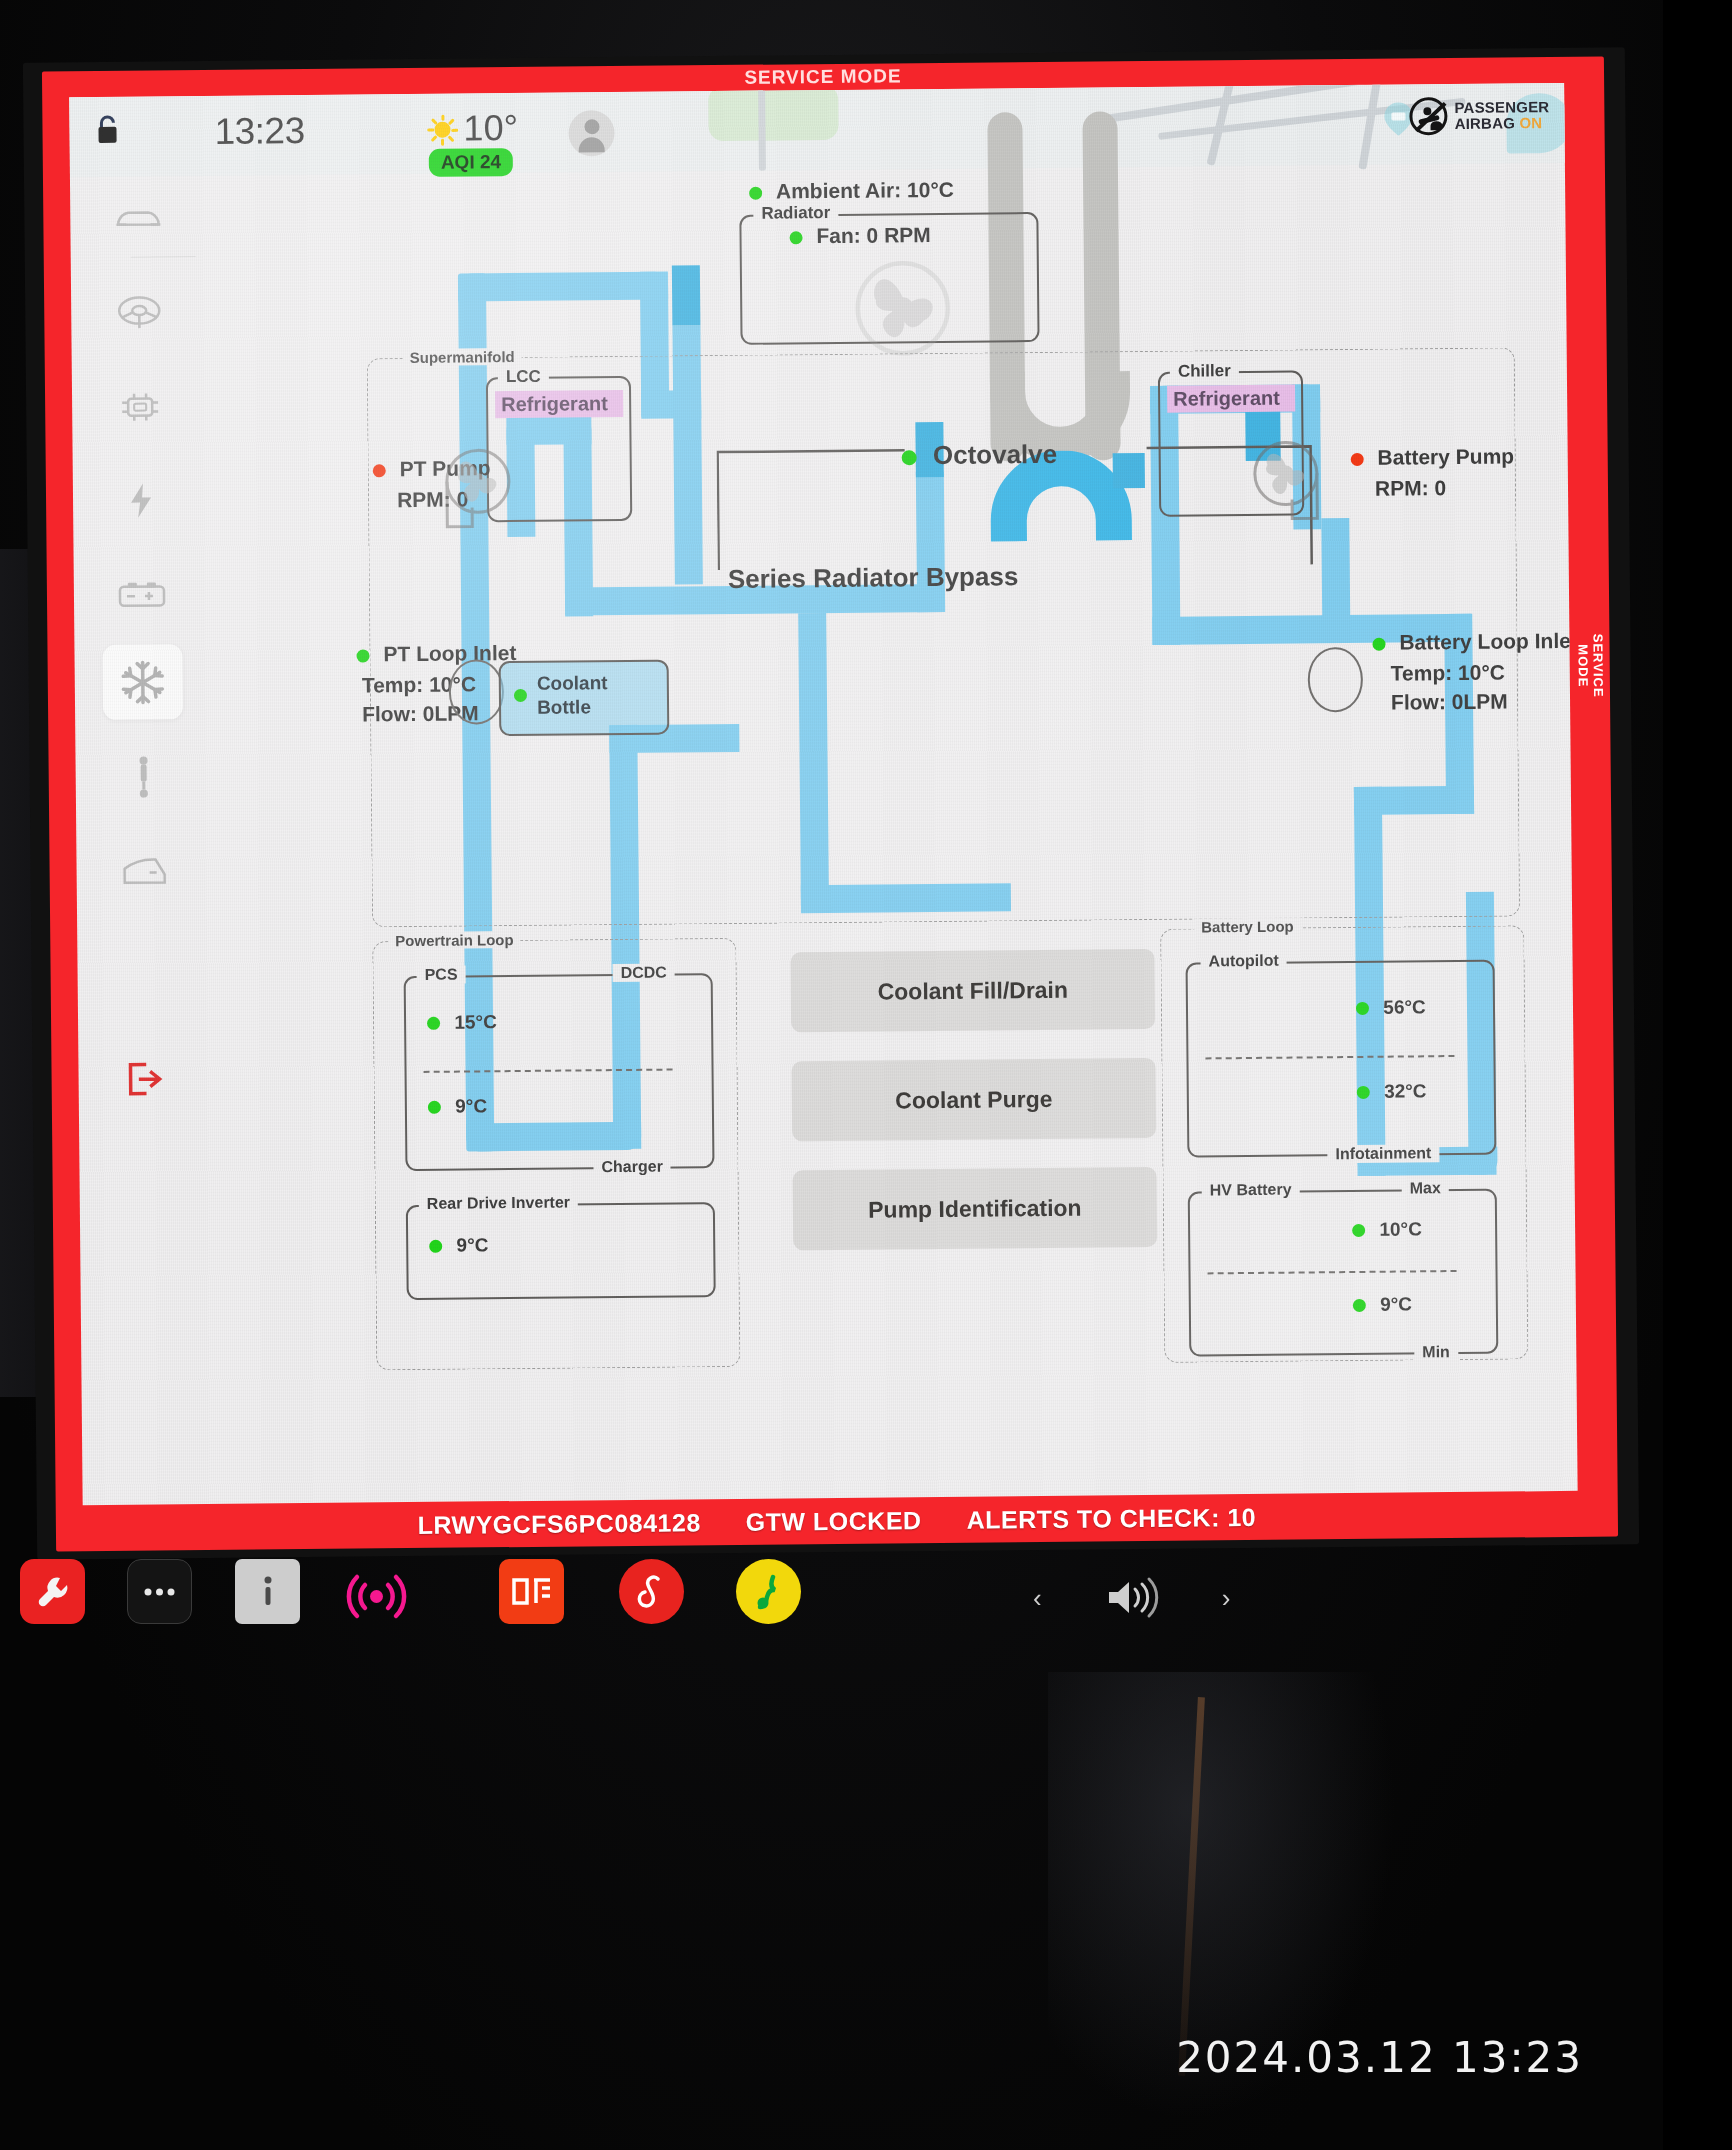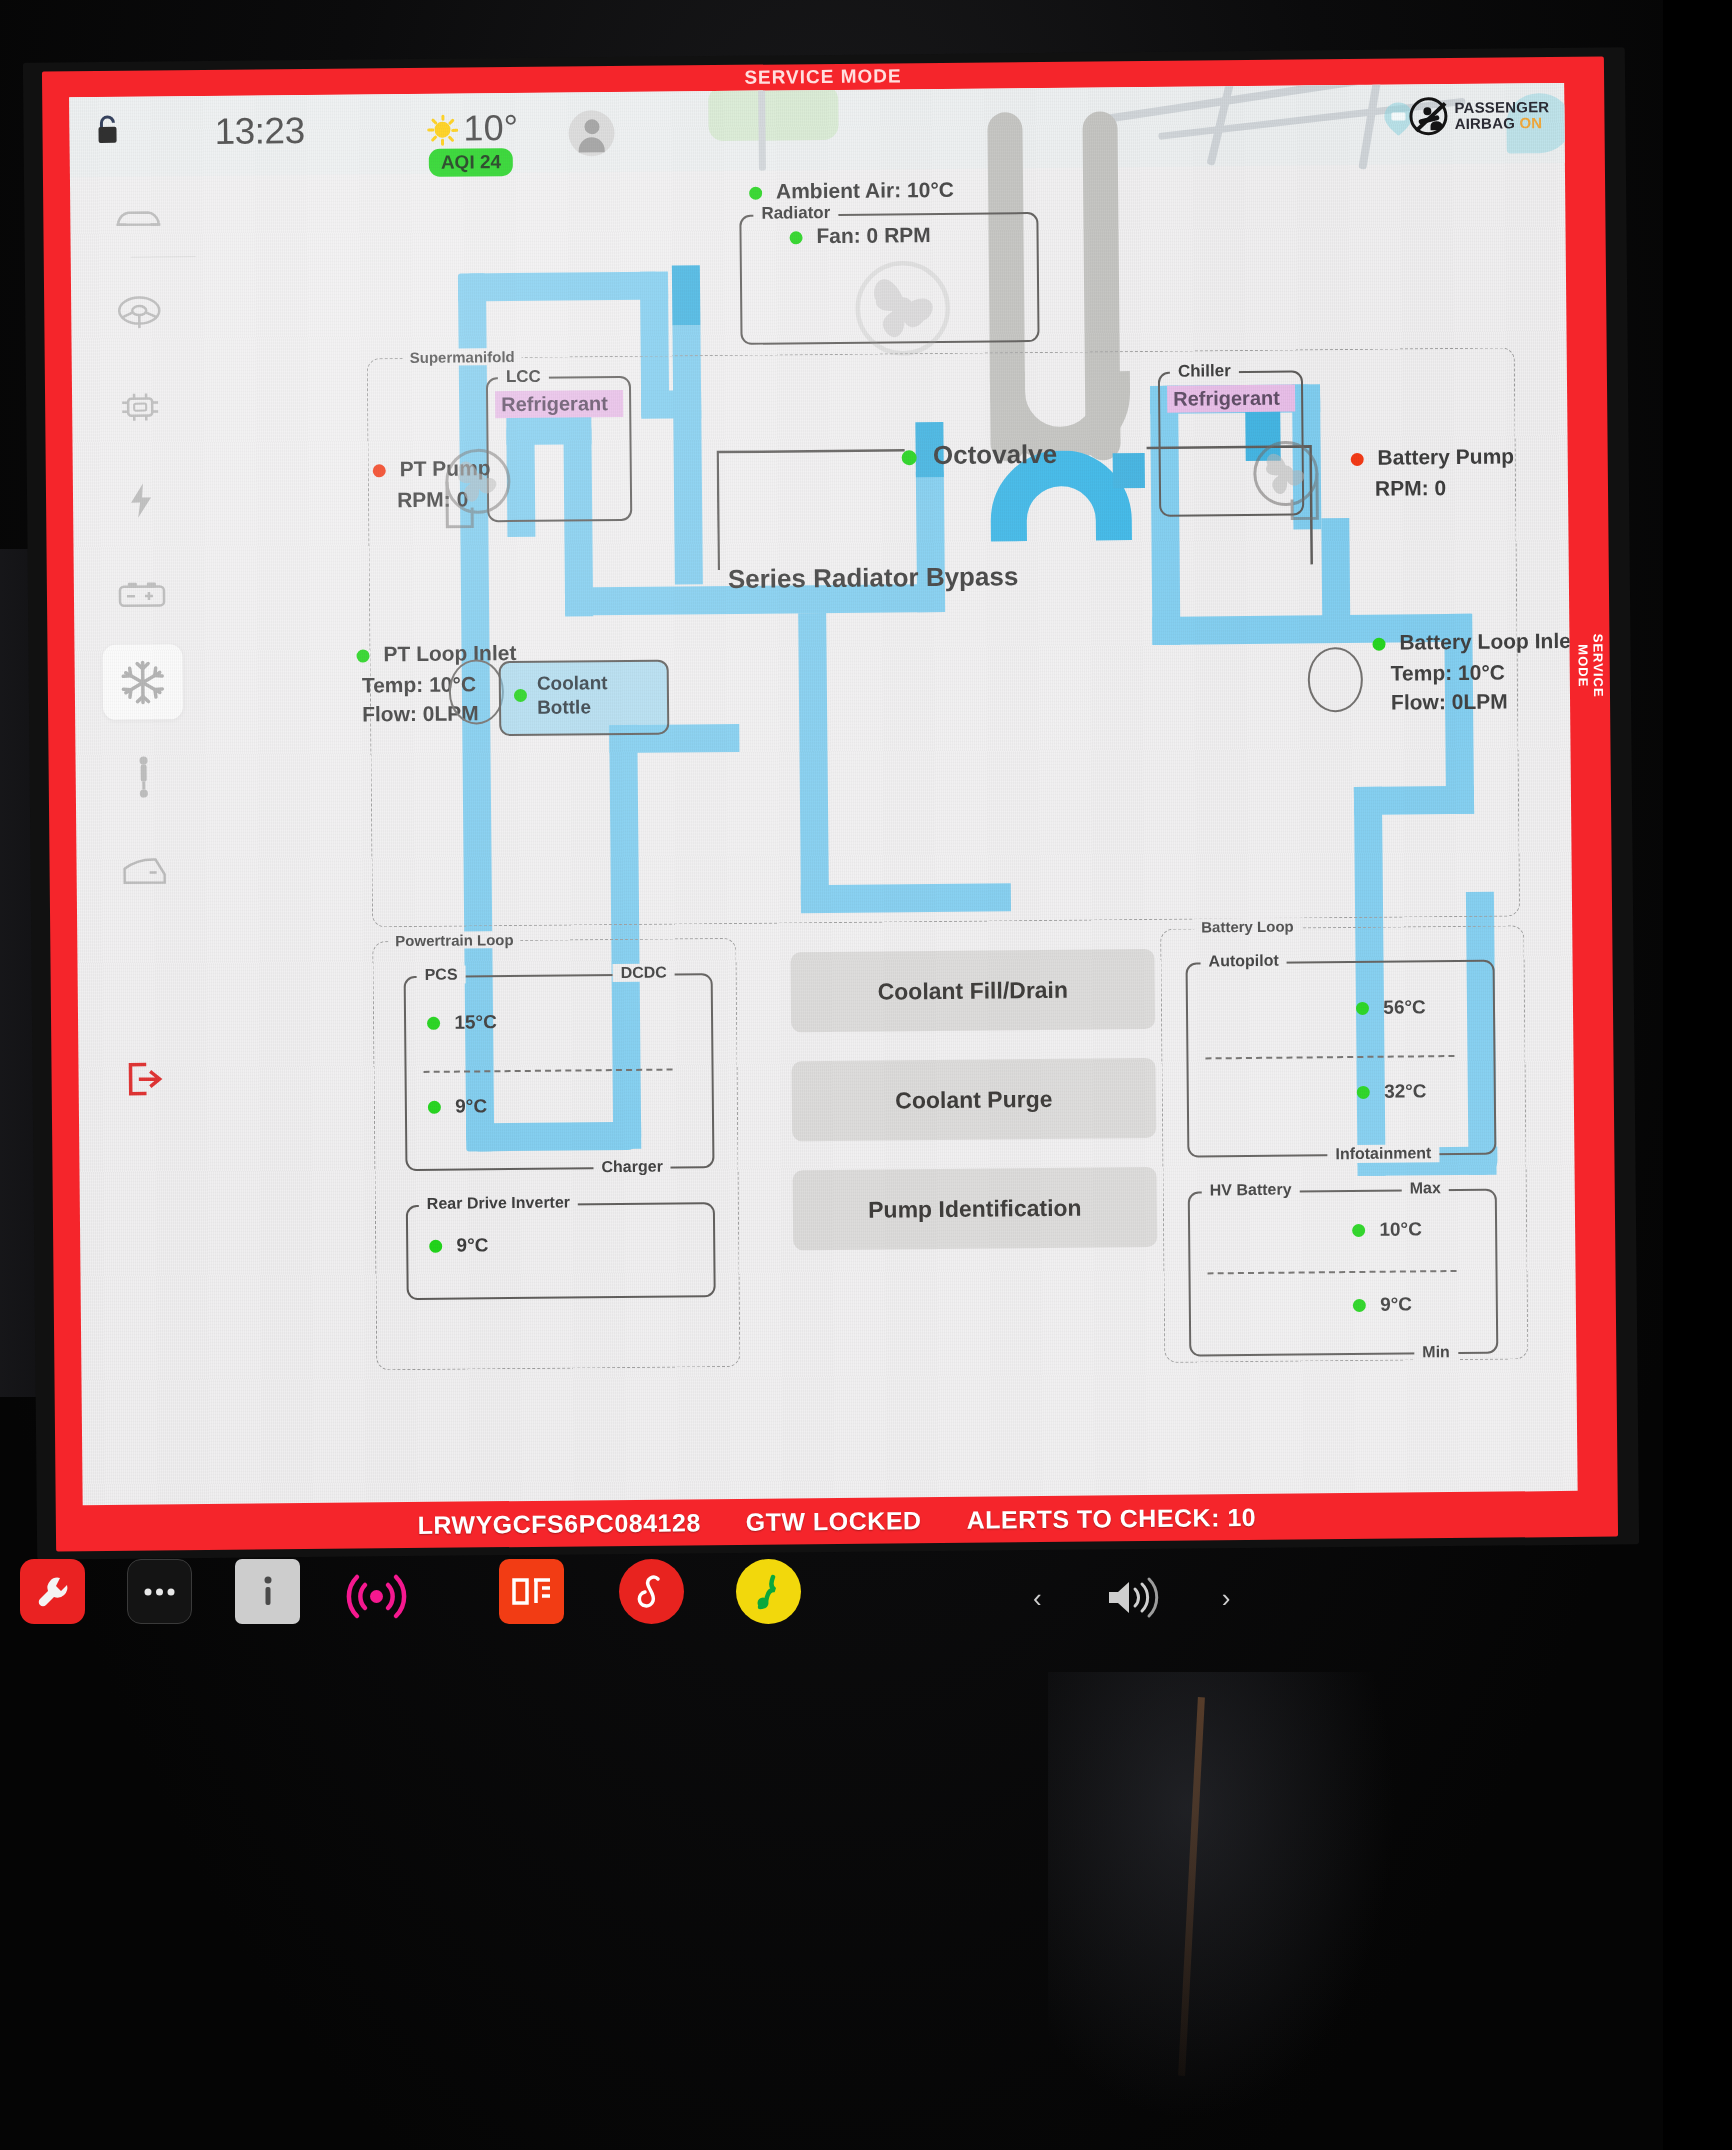--- a/index.html
+++ b/index.html
@@ -648,14 +648,15 @@
           <path d="M14 34 h18 L54 14 v62 L32 56 H14 z" fill="#cfcfcf"></path>
           <path d="M66 28 a24 24 0 0 1 0 34" fill="none" stroke="#cfcfcf" stroke-width="6" stroke-linecap="round"></path>
           <path d="M80 18 a38 38 0 0 1 0 54" fill="none" stroke="#cfcfcf" stroke-width="6" stroke-linecap="round"></path>
           <path d="M94 8 a52 52 0 0 1 0 74" fill="none" stroke="#9d9d9d" stroke-width="6" stroke-linecap="round"></path>
         </svg>
       </span>
       <span style="font-size:26px;">›</span>
     </div>
   </div>
 
+  <div class="datestamp">2024.03.12  13:23</div>
 </div>
 
 
 </body></html>

